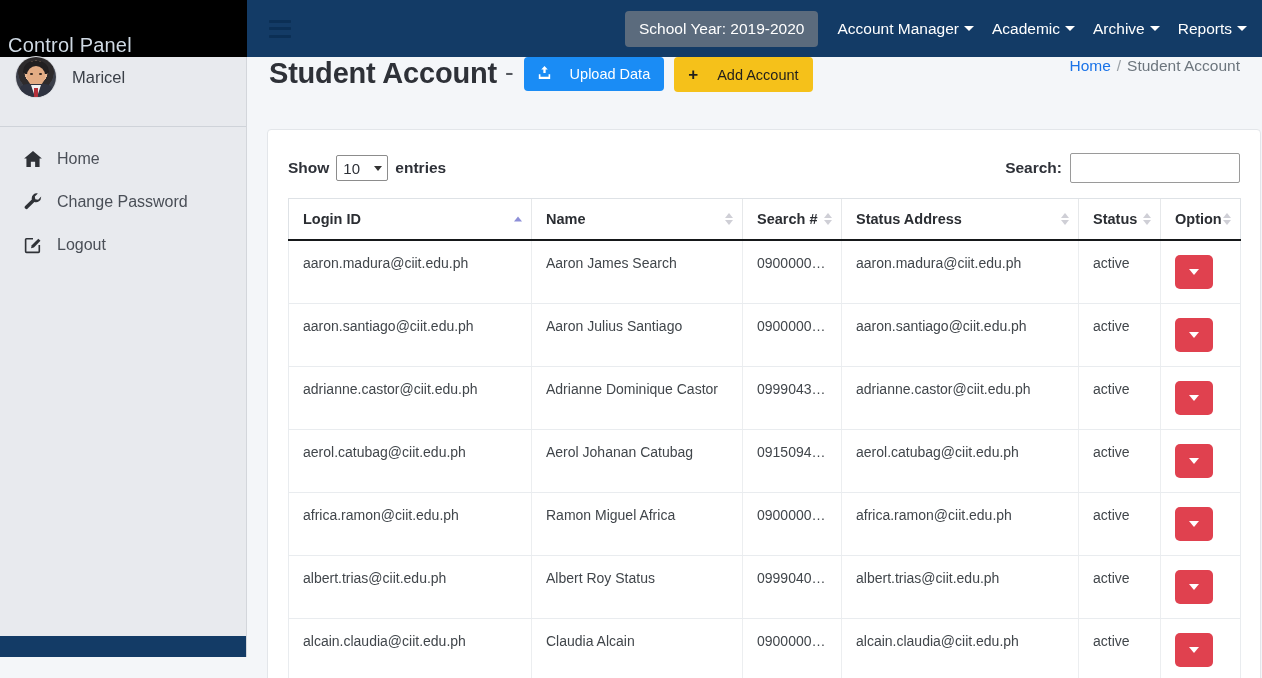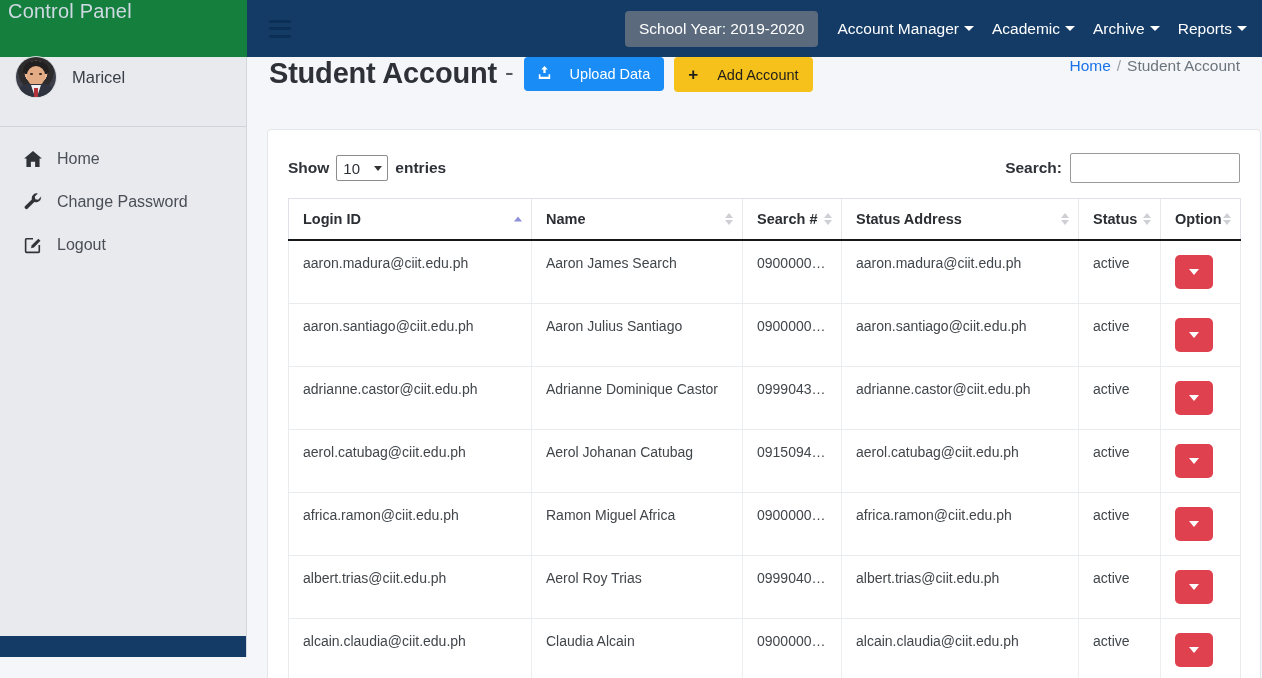--- a/index.html
+++ b/index.html
@@ -11,22 +11,22 @@
   }
   .app { position: relative; width: 1262px; height: 678px; }
 
   
   .topnav {
     position: absolute; left: 0; top: 0; width: 1262px; height: 57px;
     background: #133b66;
     display: flex; align-items: center;
   }
   .brand-block {
-    width: 247px; height: 57px; background: #15803d;
-    display: flex; align-items: flex-start; padding-left: 8px;
+    width: 247px; height: 57px; background: #000000;
+    display: flex; align-items: flex-end; padding-left: 8px;
   }
   .brand-title {
     color: #cfd9e3; font-size: 20px; font-weight: 400; letter-spacing: .2px;
   }
   .nav-right {
     flex: 1; height: 57px; display: flex; align-items: center;
     padding-left: 22px; padding-right: 6px;
   }
   .hamburger {
     width: 22px; height: 18px; display: flex; flex-direction: column;
@@ -453,21 +453,21 @@
                 <td>africa.ramon@ciit.edu.ph</td>
                 <td>active</td>
                 <td class="opt-cell">
                   <button class="opt-btn">
                     <span class="cd"></span>
                   </button>
                 </td>
               </tr>
               <tr>
                 <td>albert.trias@ciit.edu.ph</td>
-                <td>Aerol Roy Trias</td>
+                <td>Albert Roy Status</td>
                 <td>09990402424</td>
                 <td>albert.trias@ciit.edu.ph</td>
                 <td>active</td>
                 <td class="opt-cell">
                   <button class="opt-btn">
                     <span class="cd"></span>
                   </button>
                 </td>
               </tr>
               <tr>

